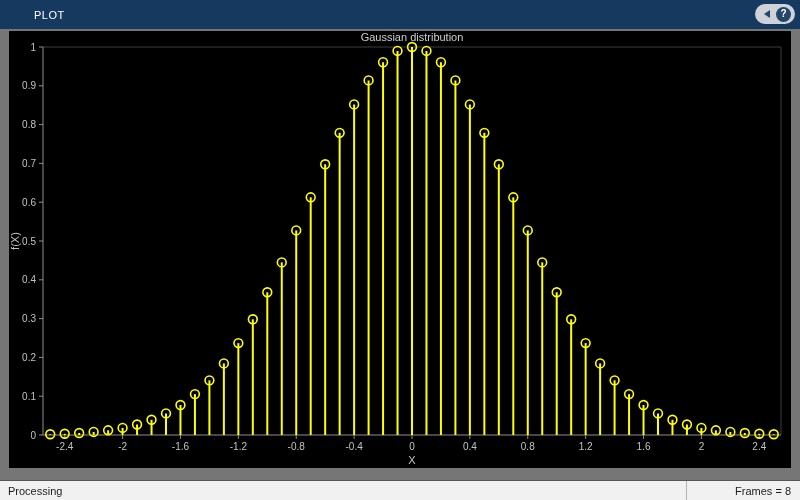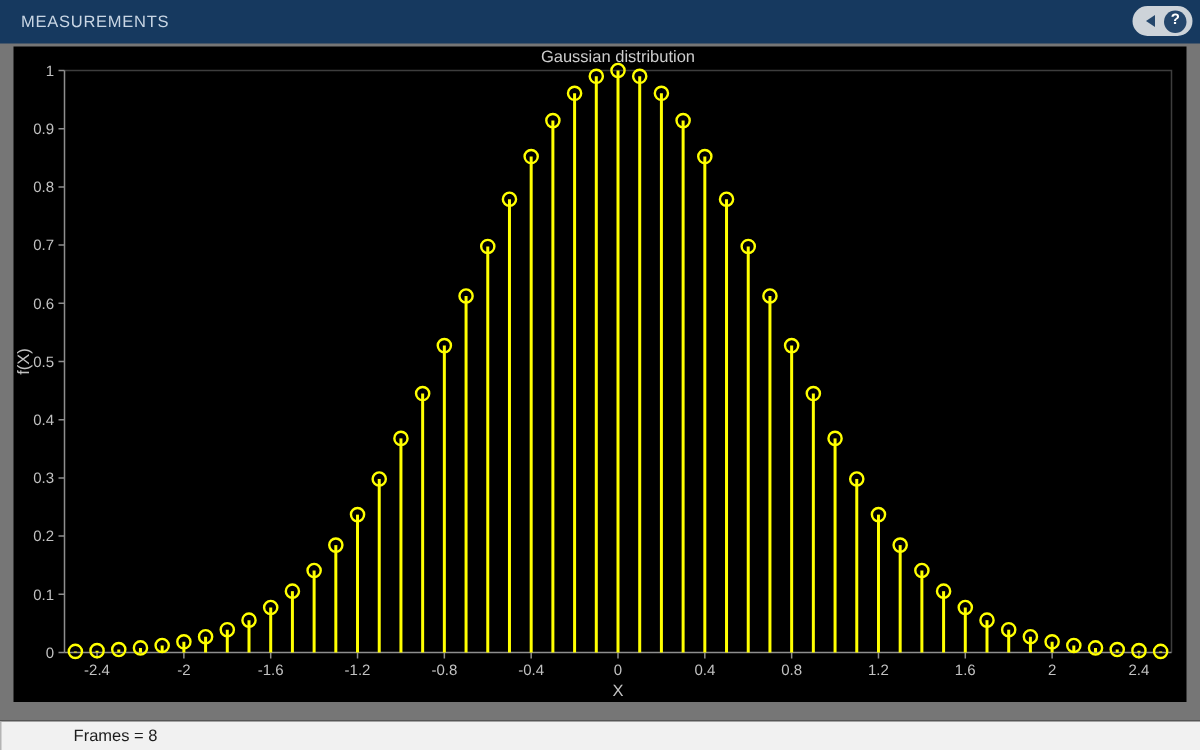--- a/index.html
+++ b/index.html
@@ -59,21 +59,21 @@
     width: 104px; display: flex; align-items: center; justify-content: flex-end;
     padding-right: 9px; border-left: 1px solid #b4b4b4;
   }
 </style>
 </head>
 <body>
 
 <div class="app">
 
   <div class="toolstrip">
-    <div class="tab">MEASUREMENTS</div>
+    <div class="tab tab-first active">PLOT</div>
     <div class="help-pill">
       <span class="collapse-arrow"></span>
       <span class="help-circle">?</span>
     </div>
   </div>
 
   <div class="plot-outer">
     <div class="plot-black">
       <svg id="chart" width="782" height="437" viewBox="0 0 782 437">
           <path d="M 34 16 H 772 V 404" stroke="#3d3d3d" fill="none" stroke-width="1"></path>
@@ -238,16 +238,17 @@
             <circle cx="764.7647058823529" cy="403.2628" r="4.4" stroke="#ffff00" stroke-width="1.6" fill="none"></circle>
           </g>
           <text x="403" y="10" fill="#cdcdcd" font-size="11" text-anchor="middle">Gaussian distribution</text>
           <text x="403" y="433" fill="#c2c2c2" font-size="11" text-anchor="middle">X</text>
           <text x="10" y="210" fill="#c2c2c2" font-size="11" text-anchor="middle" transform="rotate(-90 10 210)">f(X)</text>
         </svg>
     </div>
   </div>
 
   <div class="statusbar">
+    <div class="status-left">Processing</div>
     <div class="status-right">Frames = 8</div>
   </div>
 
 </div>
 
 </body></html>

